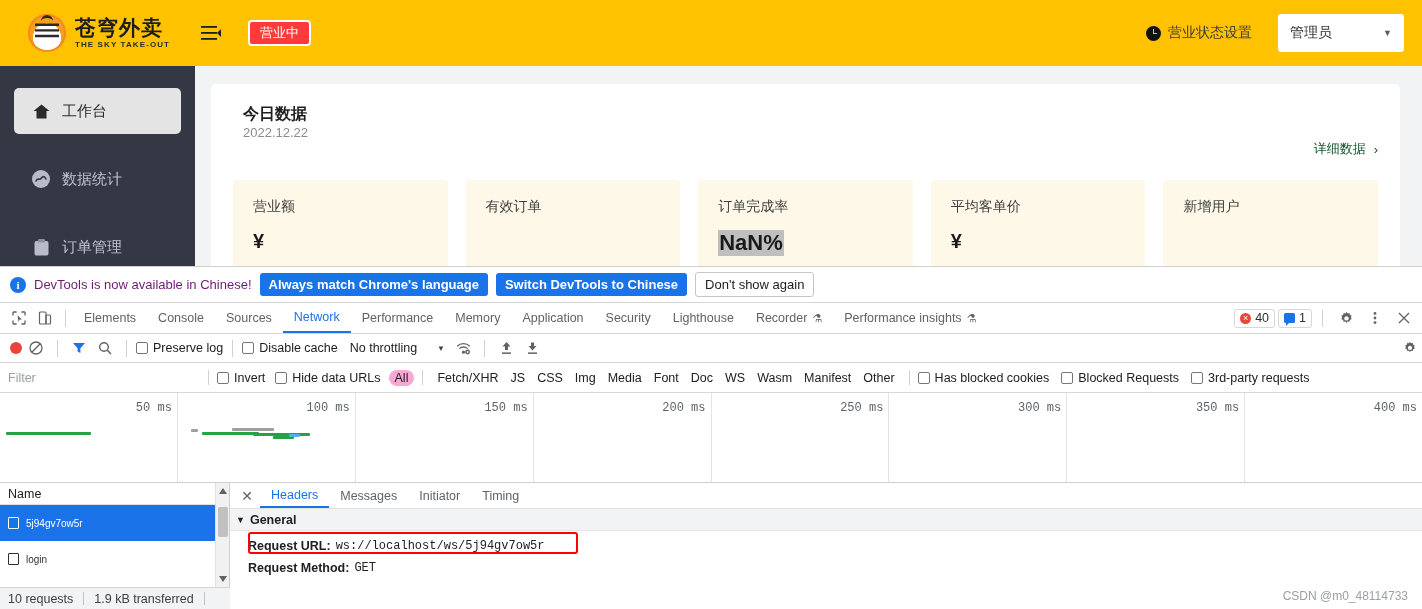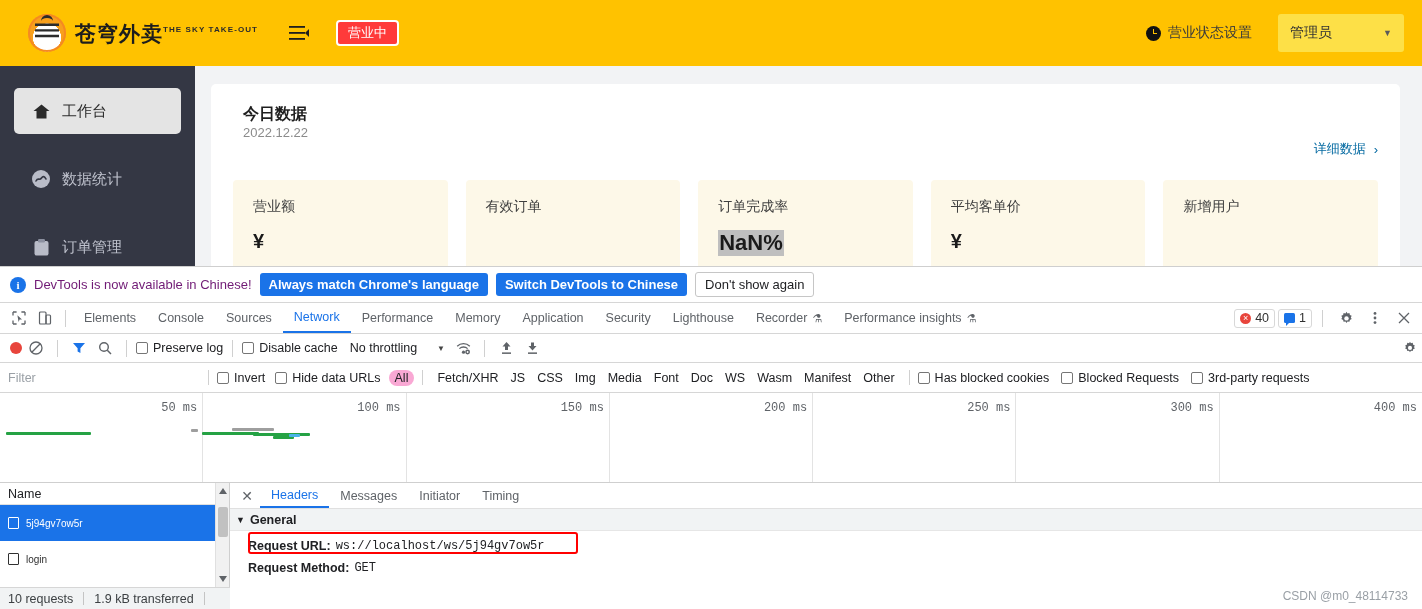--- a/index.html
+++ b/index.html
@@ -27,40 +27,40 @@
   }
   .brand-mark::before {
     content: ""; position:absolute; left:7px; top:6px; width:24px; height:20px;
     background:#2b2b2b;
     clip-path: polygon(0 18%,100% 18%,100% 30%,0 30%,0 46%,100% 46%,100% 58%,0 58%,0 74%,100% 74%,100% 86%,0 86%);
   }
   .brand-mark::after {
     content:""; position:absolute; left:13px; top:1px; width:12px; height:6px;
     border-top:3px solid #2b2b2b; border-radius: 8px 8px 0 0;
   }
-  .brand-text { display:flex; flex-direction:row; line-height:1; }
+  .brand-text { display:flex; flex-direction:column; line-height:1; }
   .brand-cn { font-size: 21px; font-weight: 700; color:#1d1d1d; letter-spacing: 1px; }
   .brand-en { font-size: 8px; font-weight: 700; color:#2b2b2b; letter-spacing: 1.1px; margin-top:3px; }
 
   .collapse-btn {
     margin-left: 30px; width: 22px; height: 22px; color:#1f1f1f;
     display:flex; align-items:center; justify-content:center; cursor:pointer;
   }
   .status-pill {
     margin-left: 26px; background:#FF3A3A; color:#fff; font-size:13px;
     padding: 3px 10px; border-radius: 4px; border:2px solid #fff; line-height:1.25;
     font-weight: 500;
   }
   .header-right { margin-left:auto; display:flex; align-items:center; gap:26px; }
   .biz-status { display:flex; align-items:center; gap:7px; font-size:14px; color:#3b3b3b; cursor:pointer; }
   .clock-icon { width:15px; height:15px; border-radius:50%; background:#111; position:relative; flex:0 0 auto; }
   .clock-icon::before { content:""; position:absolute; left:6.5px; top:3px; width:1.6px; height:5px; background:#FFC200; }
   .clock-icon::after  { content:""; position:absolute; left:7px; top:7px; width:4px; height:1.6px; background:#FFC200; }
   .user-select {
-    background:#fde047; width:126px; height:38px; border-radius:3px;
+    background:#ffffff; width:126px; height:38px; border-radius:3px;
     display:flex; align-items:center; padding: 0 12px; font-size:14px; color:#303133;
     cursor:pointer;
   }
   .user-select .caret { margin-left:auto; font-size:9px; color:#5a5a5a; }
 
   .app-body { display:flex; height: 200px; }
   .sidebar { width: 195px; background:#343744; padding-top: 22px; flex:0 0 auto; }
   .side-item {
     height: 46px; margin: 0 14px 22px 14px; border-radius: 5px;
     display:flex; align-items:center; gap:12px; padding-left: 18px;
@@ -70,21 +70,21 @@
   .side-ico { width:18px; height:18px; flex:0 0 auto; display:flex; align-items:center; justify-content:center; }
   .side-ico svg { display:block; }
 
   .content { flex:1; padding: 18px 22px 0 16px; min-width:0; }
   .card {
     background:#fff; border-radius: 5px; padding: 20px 22px 0 22px; height: 300px;
   }
   .card-head { display:flex; align-items:baseline;flex-direction:column; }
   .card-title { font-size:16px; font-weight:700; color:#1f1f1f; }
   .card-date { font-size:13px; color:#8b8b8b; margin-left:10px; }
-  .detail-link { margin-left:auto; font-size:13px; color:#0369a1; display:flex; align-items:center; gap:8px; cursor:pointer; }
+  .detail-link { margin-left:auto; font-size:13px; color:#14532d; display:flex; align-items:center; gap:8px; cursor:pointer; }
   .detail-link .chev { font-size:13px; }
 
   .tiles { display:flex; gap:18px; margin-top: 22px; }
   .tile { flex:1; background:#FDF8E8; border-radius:4px; padding: 18px 0 0 20px; height: 136px; }
   .tile-label { font-size:14px; color:#3f3f3f; }
   .tile-value { font-size:22px; font-weight:700; color:#1a1a1a; margin-top:14px; }
   .tile-value.sel { background:#bfbfbf; display:inline-block; padding:0 1px; }
   .yen { font-size:20px; font-weight:700; }
 
   
@@ -493,20 +493,23 @@
         <div class="tl-cell">
             <span class="tl-label">200 ms</span>
           </div>
         <div class="tl-cell">
             <span class="tl-label">250 ms</span>
           </div>
         <div class="tl-cell">
             <span class="tl-label">300 ms</span>
           </div>
         <div class="tl-cell">
+            <span class="tl-label">350 ms</span>
+          </div>
+        <div class="tl-cell">
             <span class="tl-label">400 ms</span>
           </div>
       </div>
       <div id="tl-bars">
           <div class="tl-bar" style="left: 0.4%; width: 6%; top: 39px;"></div>
           <div class="tl-bar grey" style="left: 13.4%; width: 0.5%; top: 36px;"></div>
           <div class="tl-bar" style="left: 14.2%; width: 4%; top: 39px;"></div>
           <div class="tl-bar grey" style="left: 16.3%; width: 3%; top: 35px;"></div>
           <div class="tl-bar" style="left: 17.8%; width: 4%; top: 40px;"></div>
           <div class="tl-bar" style="left: 19.2%; width: 1.5%; top: 43px;"></div>

